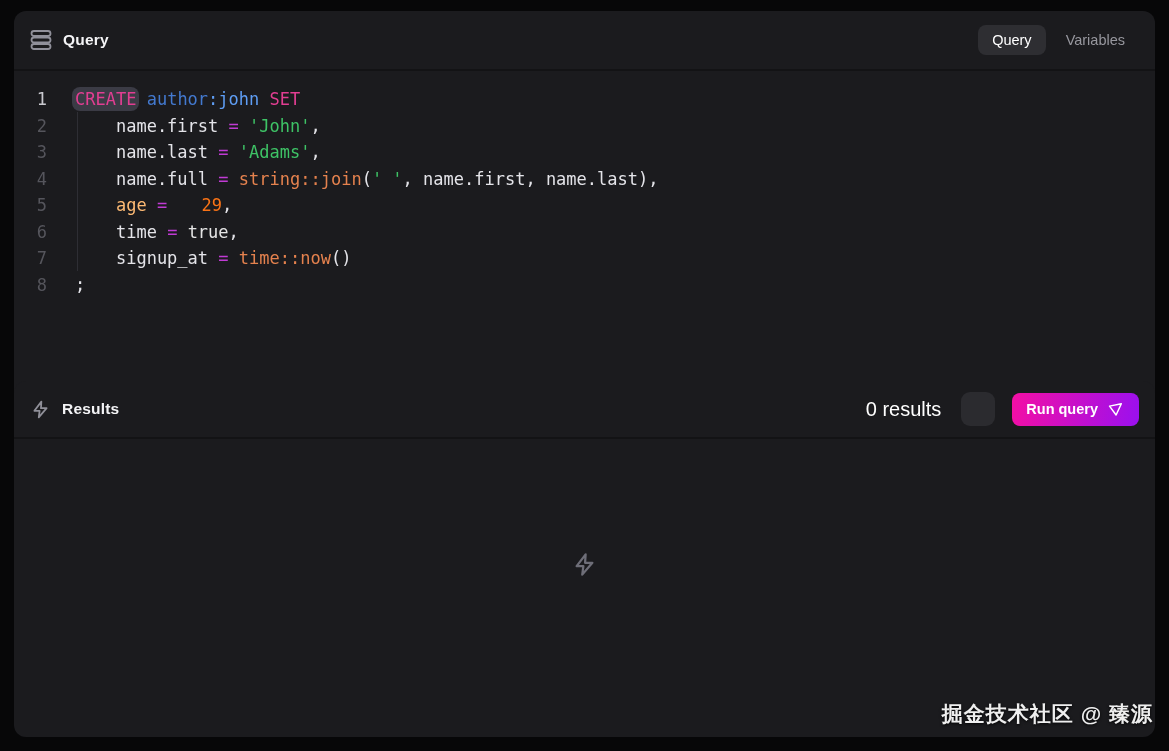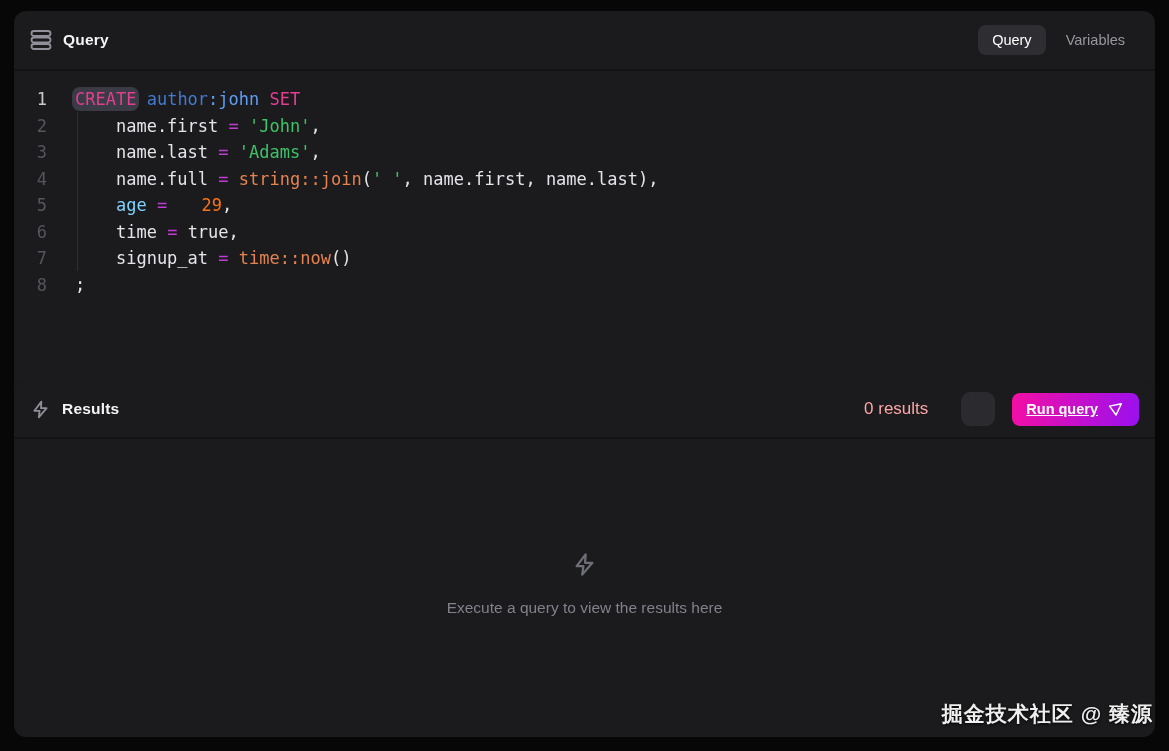--- a/index.html
+++ b/index.html
@@ -22,26 +22,26 @@
   .editor{position:relative;padding-top:15px;
           font-family:"DejaVu Sans Mono",monospace;font-size:17px;line-height:26.5px;}
   .code-line{display:flex;}
   .ln{width:33px;text-align:right;flex:none;color:#55555c;user-select:none;}
   .ln.active{color:#c9c9cf;}
   .lc{padding-left:28px;white-space:pre;}
   .tok-hl{background:#3b3b45;border-radius:8px;padding:2px 3px;margin:-2px -3px;}
   #indent-guide{position:absolute;left:63px;top:41px;width:1px;height:159px;background:#2e2e34;}
 
   
-  .count-label{color:#fca5a5;font-size:17px;margin-right:33px;}
+  .count-label{color:#ffffff;font-size:20px;margin-right:20px;}
   .icon-button{width:34px;height:34px;background:#2b2b2f;border-radius:9px;
                display:flex;align-items:center;justify-content:center;cursor:pointer;margin-right:17px;}
   .run-button{height:33px;padding:0 14px;border:none;border-radius:8px;cursor:pointer;
               display:flex;align-items:center;gap:9px;color:#ffffff;font-weight:bold;
-              font-size:14.5px;font-family:"Liberation Sans",sans-serif;text-decoration:underline;}
+              font-size:14.5px;font-family:"Liberation Sans",sans-serif;}
 
   
   .empty-state{position:absolute;left:0;top:170px;width:100%;display:flex;
                flex-direction:column;align-items:center;}
   .empty-text{margin-top:17px;color:#81818b;font-size:15.5px;}
 
   
   #watermark{position:absolute;right:16px;top:700px;color:#efefef;font-size:21px;
              font-weight:bold;text-shadow:0 1px 3px rgba(0,0,0,.9);letter-spacing:1px;}
 </style>
@@ -76,21 +76,21 @@
         <div class="code-line">
           <span class="ln">3</span>
           <span class="lc"><span style="color: rgb(228, 228, 233);">    name.last </span><span style="color: rgb(193, 59, 212);">=</span><span style="color: rgb(228, 228, 233);"> </span><span style="color: rgb(62, 195, 102);">'Adams'</span><span style="color: rgb(228, 228, 233);">,</span></span>
         </div>
         <div class="code-line">
           <span class="ln">4</span>
           <span class="lc"><span style="color: rgb(228, 228, 233);">    name.full </span><span style="color: rgb(193, 59, 212);">=</span><span style="color: rgb(228, 228, 233);"> </span><span style="color: rgb(229, 130, 78);">string::join</span><span style="color: rgb(228, 228, 233);">(</span><span style="color: rgb(62, 195, 102);">' '</span><span style="color: rgb(228, 228, 233);">, name.first, name.last),</span></span>
         </div>
         <div class="code-line">
           <span class="ln">5</span>
-          <span class="lc"><span style="color: #7dd3fc;">    age </span><span style="color: rgb(193, 59, 212);">=</span><span style="color: rgb(228, 228, 233);"> </span><span style="color: #f97316; margin-left: 24px;">29</span><span style="color: rgb(228, 228, 233);">,</span></span>
+          <span class="lc"><span style="color: #fdba74;">    age </span><span style="color: rgb(193, 59, 212);">=</span><span style="color: rgb(228, 228, 233);"> </span><span style="color: #f97316; margin-left: 24px;">29</span><span style="color: rgb(228, 228, 233);">,</span></span>
         </div>
         <div class="code-line">
           <span class="ln">6</span>
           <span class="lc"><span style="color: rgb(228, 228, 233);">    time </span><span style="color: rgb(193, 59, 212);">=</span><span style="color: rgb(228, 228, 233);"> </span><span style="color: #e5e5e5;">true</span><span style="color: rgb(228, 228, 233);">,</span></span>
         </div>
         <div class="code-line">
           <span class="ln">7</span>
           <span class="lc"><span style="color: rgb(228, 228, 233);">    signup_at </span><span style="color: rgb(193, 59, 212);">=</span><span style="color: rgb(228, 228, 233);"> </span><span style="color: rgb(229, 130, 78);">time::now</span><span style="color: rgb(228, 228, 233);">()</span></span>
         </div>
         <div class="code-line">
@@ -130,17 +130,16 @@
         </svg>
       </span>
     </button>
   </div>
   <div class="empty-state">
     <span>
       <svg width="27" height="27" viewBox="0 0 24 24" fill="none" stroke="#6e6e78" stroke-width="2" stroke-linecap="round" stroke-linejoin="round">
         <path d="M13 3 L5 13.5 H11 L10 21 L19 10.5 H12.5 L13 3 Z"></path>
       </svg>
     </span>
-    <span class="empty-text">Execute a query to view the results here</span>
   </div>
 </section>
 
 <div id="watermark">掘金技术社区 @ 臻源</div>
 
 </body></html>

